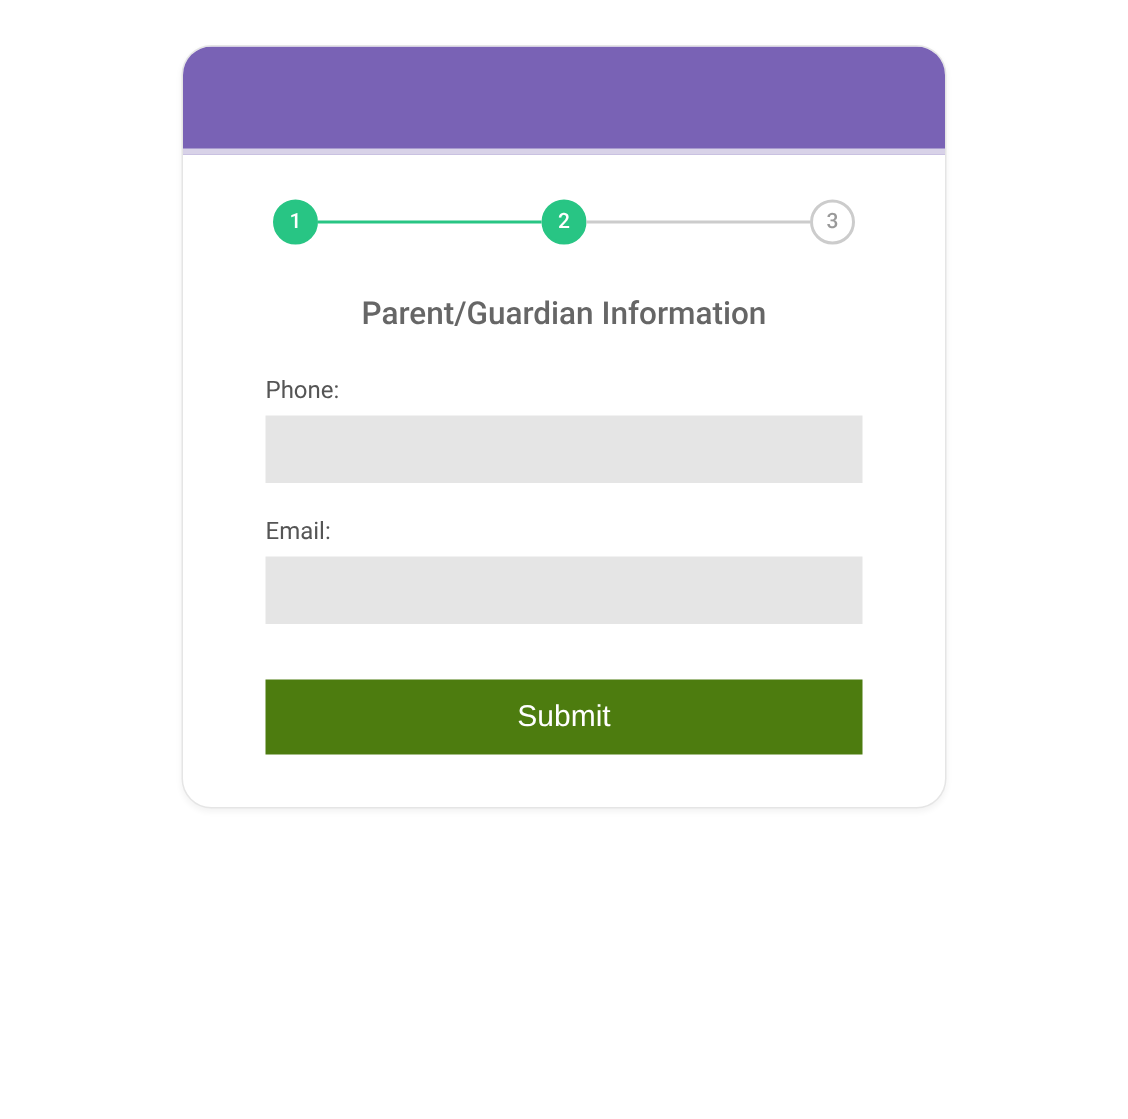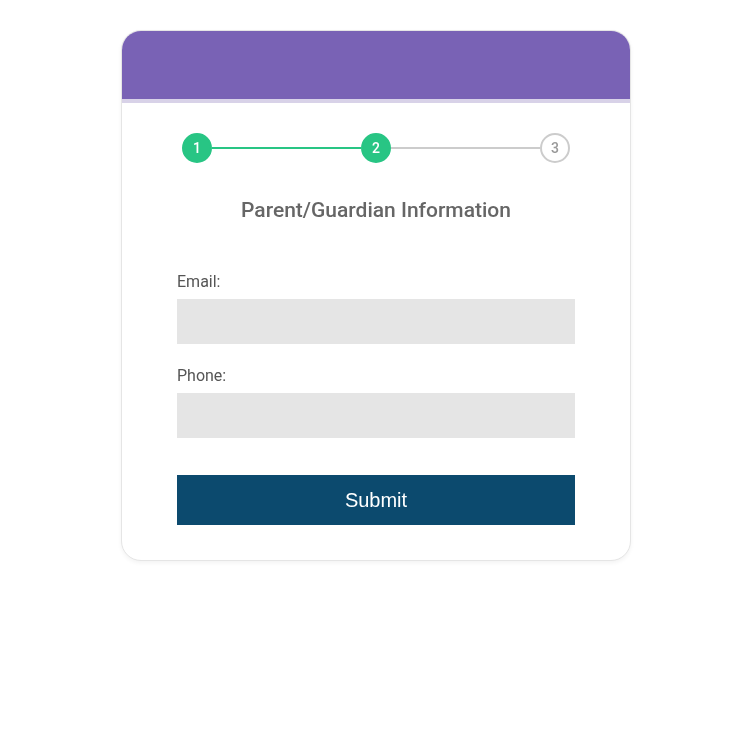--- a/index.html
+++ b/index.html
@@ -70,21 +70,21 @@
       background: #28c584;
     }
     .step-line.inactive {
       background: #cccccc;
     }
     .form-title {
       text-align: center;
       font-size: 21px;
       font-weight: 500;
       color: #666666;
-      margin-bottom: 50px;
+      margin-bottom: 28px;
     }
     .form-group {
       margin-bottom: 22px;
     }
     .form-label {
       display: block;
       font-size: 16px;
       color: #555555;
       margin-bottom: 8px;
       font-weight: 400;
@@ -94,21 +94,21 @@
       height: 45px;
       background: #e5e5e5;
       border: none;
       padding: 0 12px;
       font-size: 15px;
       color: #333333;
     }
     .submit-button {
       width: 100%;
       height: 50px;
-      background: #0c4a6e;
+      background: #4d7c0f;
       color: #ffffff;
       border: none;
       font-size: 20px;
       font-weight: 400;
       cursor: pointer;
       margin-top: 15px;
     }
   </style>
 </head>
 <body>
@@ -128,25 +128,25 @@
       <div class="step-line inactive"></div>
       <div class="step-circle inactive">
         <span>3</span>
       </div>
     </div>
 
     <h2 class="form-title">Parent/Guardian Information</h2>
 
 
     <div class="form-group">
-      <label class="form-label">Email:</label>
+      <label class="form-label">Phone:</label>
       <input type="text" class="form-input" value="" style="">
     </div>
 
     <div class="form-group">
-      <label class="form-label">Phone:</label>
+      <label class="form-label">Email:</label>
       <input type="text" class="form-input" value="" style="">
     </div>
 
     <button class="submit-button">Submit</button>
 
   </div>
 </div>
 
 </body></html>

